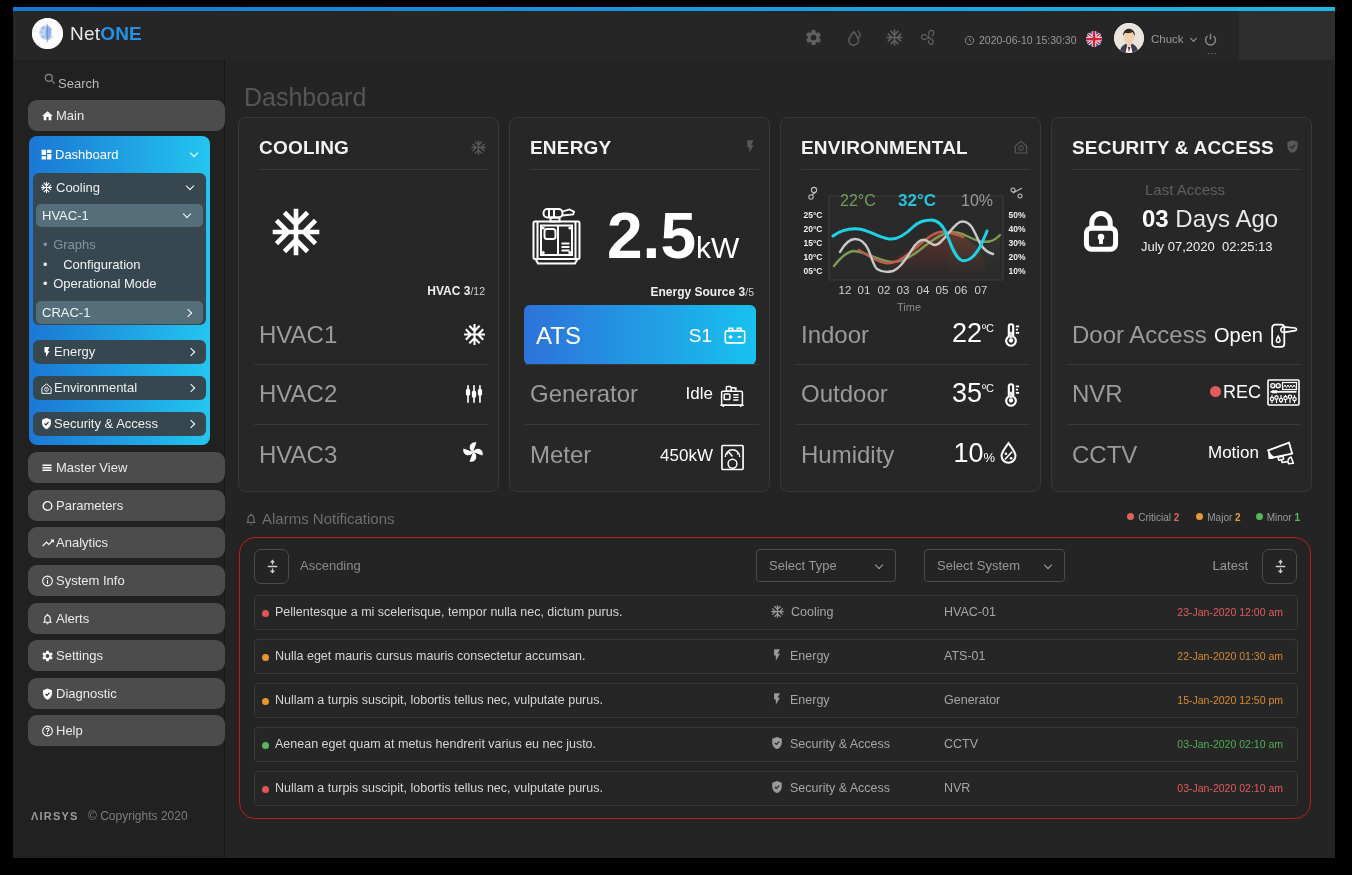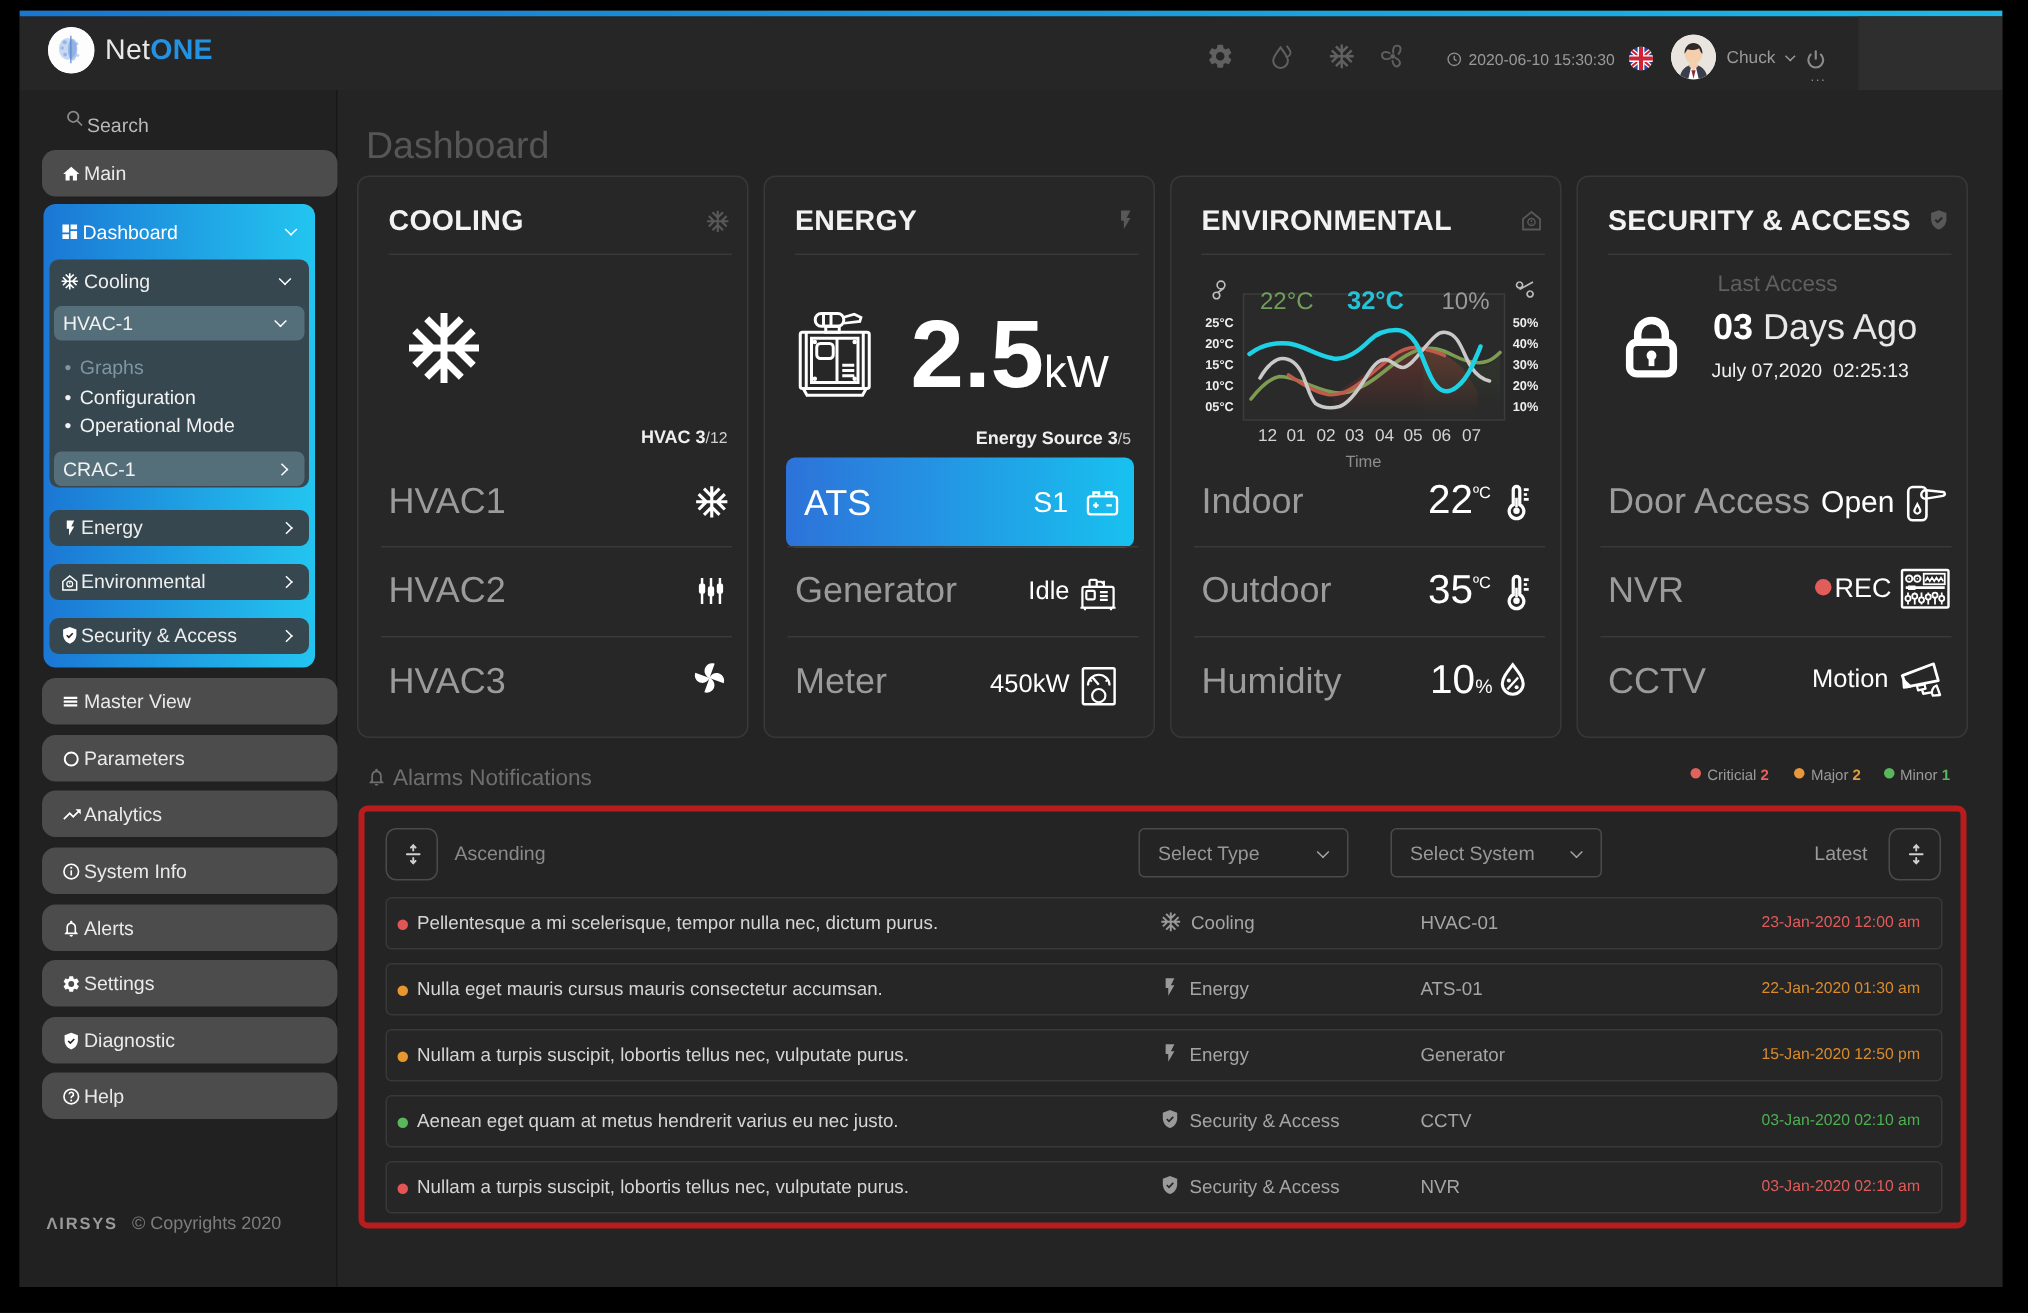--- a/index.html
+++ b/index.html
@@ -45,21 +45,21 @@
 .chead { position:absolute; left:20px; top:19px; font-size:19px; font-weight:bold; color:#f2f2f2; letter-spacing:0.2px; }
 .chico { position:absolute; right:11px; top:21px; color:#585858; }
 .cdiv { position:absolute; left:20px; right:10px; top:51px; border-top:1px solid #393939; }
 .crow { position:absolute; left:0; width:100%; height:59px; }
 .crow .rl { position:absolute; left:20px; top:50%; transform:translateY(-50%); font-size:24px; color:#9b9b9b; }
 .rowdiv { position:absolute; left:15px; right:10px; border-top:1px solid #393939; }
 
 
 #alhead { position:absolute; left:18px; top:450px; color:#6e6e6e; font-size:15px;text-align:center; }
 #allegend { position:absolute; right:35px; top:452px; font-size:10px; color:#9a9a9a; }
-#alpanel { position:absolute; left:13px; right:24px; top:477px; height:282px; border:4px solid #b91c1c; border-radius:6px; }
+#alpanel { position:absolute; left:13px; right:24px; top:477px; height:282px; border:1px solid #b91c1c; border-radius:16px; }
 .dd { position:absolute; top:11px; height:33px; border:1px solid #4b4b4b; border-radius:4px; color:#989898; font-size:13px; line-height:31px; }
 .dd .dc { position:absolute; right:13px; top:12px; width:6px; height:6px; border-right:1.5px solid #a5a5a5; border-bottom:1.5px solid #a5a5a5; transform:rotate(45deg); }
 .sortbtn { position:absolute; top:11px; width:35px; height:35px; border:1px solid #4b4b4b; border-radius:7px; color:#cfcfcf; }
 .alrow { position:absolute; left:14px; right:12px; height:35px; border:1px solid #383838; border-radius:4px; background:#262626; font-size:12.5px; line-height:33px; color:#cfcfcf; }
 .alrow .dot { position:absolute; left:7px; top:14px; width:7px; height:7px; border-radius:50%; }
 .alrow .msg { position:absolute; left:20px; color:#d5d5d5; }
 .alrow .typ { position:absolute; left:515px; color:#a5a5a5; }
 .alrow .sys { position:absolute; left:689px; color:#a5a5a5; }
 .alrow .dat { position:absolute; right:14px; font-size:10.5px; }
 .ldot { display:inline-block; width:7px; height:7px; border-radius:50%; margin:0 4px 1px 0; }
@@ -342,21 +342,21 @@
     <div id="dashgroup">
       <div class="dg-title"><svg style="position:absolute;left:11px;top:12px" width="13" height="13" color="#fff">
             <use href="#dash"></use>
           </svg><span class="lbl">Dashboard</span><span class="cvd"></span></div>
       <div class="slate" style="top:37px;height:152px">
         <div style="position:absolute;left:0;top:0;width:100%;height:29px;line-height:29px"><svg style="position:absolute;left:7px;top:8px" width="13" height="13" color="#fff">
               <use href="#snow"></use>
             </svg><span style="margin-left:23px">Cooling</span><span class="cvd"></span></div>
         <div class="slate2" style="top:31px"><span style="margin-left:6px">HVAC-1</span><span class="cvd"></span></div>
         <div style="position:absolute;left:10px;top:64px;color:#7e96a3">• <span style="margin-left:2px">Graphs</span></div>
-        <div style="position:absolute;left:10px;top:84px;color:#f2f2f2">• <span style="margin-left:2px">Configuration</span></div>
+        <div style="position:absolute;left:10px;top:84px;color:#f2f2f2">• <span style="margin-left:12px">Configuration</span></div>
         <div style="position:absolute;left:10px;top:103px;color:#f2f2f2">• <span style="margin-left:2px">Operational Mode</span></div>
         <div class="slate2" style="top:128px"><span style="margin-left:6px">CRAC-1</span><span class="cvr"></span></div>
       </div>
       <div class="slate" style="top:204px;height:24px;line-height:24px"><svg style="position:absolute;left:8px;top:6px" width="12" height="12" color="#fff">
             <use href="#bolt"></use>
           </svg><span style="margin-left:21px">Energy</span><span class="cvr"></span></div>
       <div class="slate" style="top:240px;height:24px;line-height:24px"><svg style="position:absolute;left:7px;top:6px" width="13" height="13" color="#fff">
             <use href="#homei"></use>
           </svg><span style="margin-left:21px">Environmental</span><span class="cvr"></span></div>
       <div class="slate" style="top:276px;height:24px;line-height:24px"><svg style="position:absolute;left:7px;top:5px" width="13" height="13" color="#fff">

